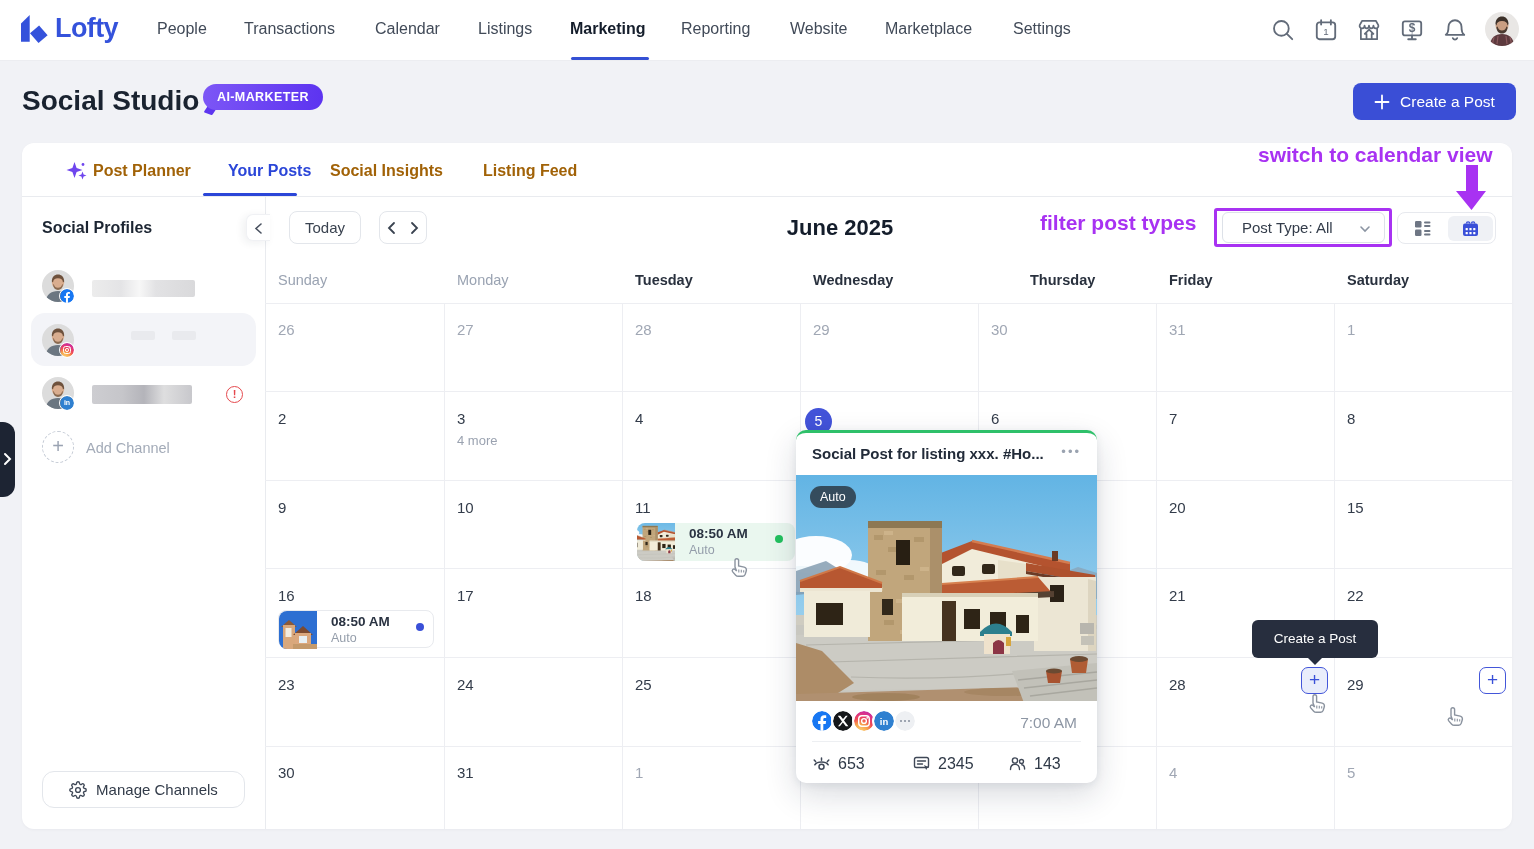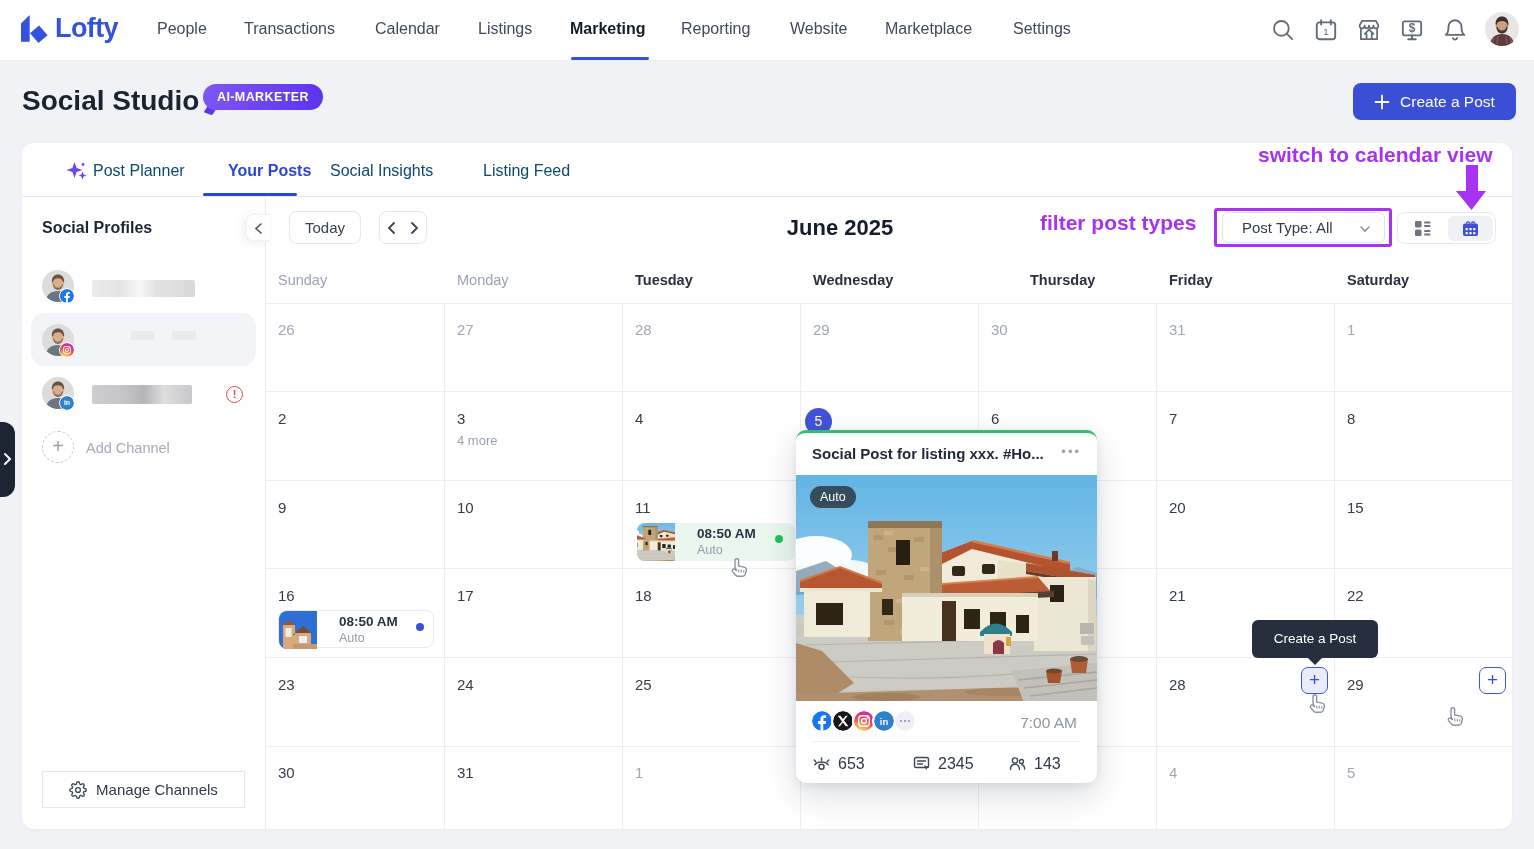--- a/index.html
+++ b/index.html
@@ -17,37 +17,37 @@
 
 .title { position:absolute; left:22px; top:85px; font-size:28px; font-weight:700; color:#1a2330; }
 .badge { position:absolute; left:203px; top:84px; height:26px; padding:0 14px; background:linear-gradient(100deg,#7d57f6,#5c33f0); border-radius:13px; color:#fff; font-size:12.5px; font-weight:700; letter-spacing:0.4px; line-height:26px; }
 .badge:after { content:""; position:absolute; left:3px; bottom:-4px; width:10px; height:10px; background:#5e36f0; transform:skew(-18deg) rotate(18deg); border-radius:1px; z-index:-1; }
 .createbtn { position:absolute; left:1353px; top:83px; width:163px; height:37px; background:#3a4ed6; border-radius:8px; color:#fff; font-size:15.5px; line-height:37px; text-align:center; }
 
 
 .card { position:absolute; left:22px; top:143px; width:1490px; height:686px; background:#fff; border-radius:12px; box-shadow:0 1px 3px rgba(20,30,50,0.04); }
 
 
-.tab { position:absolute; top:162px; font-size:16px; color:#0c4a6e; font-weight:400; }
+.tab { position:absolute; top:162px; font-size:16px; color:#a16207; font-weight:700; }
 .tab.active { color:#2b46d8; font-weight:700; }
 .tab-underline { position:absolute; top:193px; height:3px; background:#2b46d8; border-radius:2px; }
 .tabline { position:absolute; left:22px; top:196px; width:1490px; height:1px; background:#e9ebef; }
 
 
 .sp-title { position:absolute; left:42px; top:219px; font-size:16px; font-weight:700; color:#1c2532; }
 .collapse { position:absolute; left:246px; top:214px; width:24px; height:27px; background:#fff; border:1px solid #f0f1f4; border-right:none; border-radius:7px 0 0 7px; box-shadow:-3px 2px 8px rgba(30,40,60,0.07); color:#4a5260; text-align:center; line-height:25px; font-size:13px; z-index:3; }
 .sidebar-divider { position:absolute; left:265px; top:196px; width:1px; height:633px; background:#e9ebef; }
 .rowhl { position:absolute; left:31px; top:313px; width:225px; height:53px; background:#f3f4f8; border-radius:14px; }
 .avatar { position:absolute; width:32px; height:32px; border-radius:50%; overflow:hidden; }
 .minibadge { position:absolute; width:16px; height:16px; border-radius:50%; border:1.5px solid #fff; z-index:2; }
 .nameblur { position:absolute; height:17px; }
 .warn { position:absolute; left:226px; top:386px; width:17px; height:17px; border:1.5px solid #e5484d; border-radius:50%; color:#e5484d; font-size:11px; font-weight:700; text-align:center; line-height:14px; }
 .addcircle { position:absolute; left:42px; top:431px; width:32px; height:32px; border:1.5px dashed #c6ccd6; border-radius:50%; color:#9aa3b2; font-size:20px; font-weight:300; text-align:center; line-height:29px; }
 .addtext { position:absolute; left:86px; top:440px; font-size:14.5px; color:#a3abb8; }
-.managebtn { position:absolute; left:42px; top:771px; width:203px; height:37px; border:1px solid #e3e6eb; border-radius:0; background:#fff; font-size:15px; color:#323b49; }
+.managebtn { position:absolute; left:42px; top:771px; width:203px; height:37px; border:1px solid #e3e6eb; border-radius:12px; background:#fff; font-size:15px; color:#323b49; }
 .lefttab { position:absolute; left:0; top:422px; width:15px; height:75px; background:#1d2433; border-radius:0 12px 12px 0; z-index:5; }
 
 
 .todaybtn { position:absolute; left:289px; top:211px; width:72px; height:33px; border:1px solid #e3e6eb; border-radius:8px; background:#fff; font-size:15px; color:#3a4350; font-weight:500; text-align:center; line-height:31px; }
 .arrowsbtn { position:absolute; left:379px; top:211px; width:48px; height:33px; border:1px solid #e3e6eb; border-radius:8px; background:#fff; }
 .monthtitle { position:absolute; left:740px; top:215px; width:200px; text-align:center; font-size:22px; font-weight:700; color:#141d2b; }
 .dropdown { position:absolute; left:1222px; top:212px; width:163px; height:31px; border:1px solid #dde1e8; border-radius:6px; background:#fff; font-size:15px; color:#333c4a; line-height:29px; padding-left:19px; }
 .purplebox { position:absolute; left:1214px; top:208px; width:178px; height:39px; border:3px solid #a832f2; border-radius:3px; z-index:4; }
 .toggle { position:absolute; left:1397px; top:212px; width:99px; height:32px; border:1px solid #e7e9ee; border-radius:8px; background:#fff; }
 .toggle .seg2 { position:absolute; left:50px; top:3px; width:45px; height:25px; background:#eff1f5; border-radius:6px; }
@@ -58,21 +58,21 @@
 .dow { position:absolute; top:272px; font-size:14.5px; font-weight:600; color:#29313e; }
 .dow.mut { color:#9aa3b2; font-weight:500; }
 .dnum { position:absolute; font-size:15px; color:#333c4a; }
 .dnum.mut { color:#a0a7b4;text-align:right; }
 .more { position:absolute; left:457px; top:433px; font-size:13px; color:#9aa2b0; }
 .today5 { position:absolute; left:805px; top:408px; width:27px; height:27px; background:#4353d9; border-radius:50%; color:#fff; font-size:14px; text-align:center; line-height:27px; }
 
 
 .chip { position:absolute; height:38px; border-radius:8px; display:flex; }
 .chip .thumb { width:38px; height:38px; border-radius:8px 0 0 8px; overflow:hidden; flex:none; }
-.chip .ct { padding-left:22px; padding-top:3px; }
+.chip .ct { padding-left:14px; padding-top:3px; }
 .chip .t1 { font-size:13.5px; font-weight:600; color:#2a3342; }
 .chip .t2 { font-size:12.5px; color:#949daa; margin-top:2px; }
 .chip .dot { position:absolute; top:12px; width:8px; height:8px; border-radius:50%; }
 
 
 .popup { position:absolute; left:796px; top:430px; width:301px; height:353px; background:#fff; border-radius:10px; border-top:3px solid #2fc06a; box-shadow:0 12px 32px rgba(25,35,60,0.16), 0 2px 8px rgba(25,35,60,0.08); z-index:6; }
 .popup .ptitle { position:absolute; left:16px; top:12px; font-size:15px; font-weight:700; color:#222b39; }
 .popup .pdots { position:absolute; right:16px; top:11px; color:#9aa3b0; font-size:13px; letter-spacing:2px; }
 .popup .pimg { position:absolute; left:0; top:42px; width:301px; height:226px; overflow:hidden; }
 .sicon { position:absolute; top:278px; width:20px; height:20px; border-radius:50%; box-shadow:0 0 0 2px #fff; }

